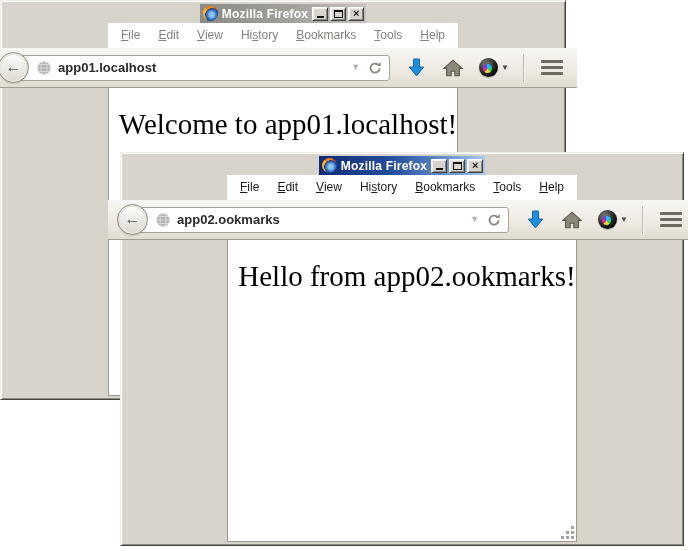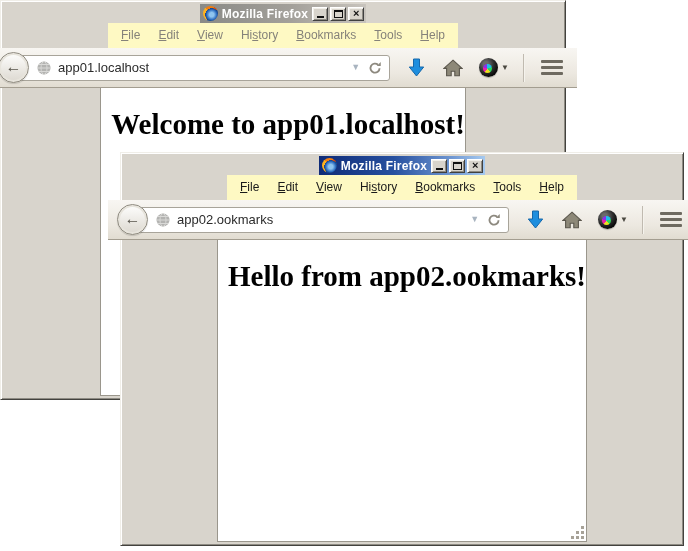--- a/index.html
+++ b/index.html
@@ -47,21 +47,21 @@
     padding:0; cursor:default;
   }
   .g-min { width:7px; height:2px; background:#101010; align-self:flex-end; margin-bottom:2px; }
   .g-max { width:9px; height:8px; border:1px solid #101010; border-top-width:2px; }
   .g-close { font-size:11px; font-weight:bold; color:#101010; line-height:1; }
 
   .menubar {
     height:25px; flex:0 0 25px;
     display:flex; align-items:center;
     padding:0 4px; font-size:12px;
-    background:#fef9c3;
+    background:#ffffff;
   }
   .menubar.inactive { color:#85827a; }
   .menubar.active   { color:#1a1a1a; }
   .mi { padding:3px 9px 4px; white-space:nowrap; }
   .mn { text-decoration:underline; }
 
   .navbar {
     height:40px; flex:0 0 40px;
     background:linear-gradient(#f8f6f2 0%, #ece8e0 65%, #e1dcd1 100%);
     border-bottom:1px solid #a39d90;
@@ -74,21 +74,21 @@
     border:1px solid #8f8b80;
     box-shadow:0 0 0 2px #e7e4dc inset, 0 1px 1px rgba(0,0,0,.15);
     display:flex; align-items:center; justify-content:center;
     position:relative; z-index:2; padding:0;
   }
   .back-glyph { font-size:16px; font-weight:bold; color:#57544b; line-height:1; margin-top:-1px; }
   .url-field {
     flex:1; height:26px; margin-left:-13px;
     background:#ffffff; border:1px solid #a8a49a; border-radius:3px;
     display:flex; align-items:center; gap:6px;
-    padding:0 7px 0 19px; font-size:13px; color:#2b2b2b;
+    padding:0 7px 0 19px; font-size:13px; color:#2b2b2b;font-weight:bold;
   }
   .url-text { flex:1; white-space:nowrap; overflow:hidden; }
   .url-caret { font-size:9px; color:#a9b4c0; line-height:1; }
   .reload-btn { border:0; background:none; padding:0 0 0 2px; display:flex; align-items:center; }
 
   .tool-icons { display:flex; align-items:center; margin-left:18px; gap:0; }
   .tool-btn { border:0; background:none; padding:0; display:flex; align-items:center; justify-content:center; }
   .dl-btn   { margin-right:18px; }
   .home-btn { margin-right:16px; }
   .search-btn { display:flex; align-items:center; gap:3px; }
@@ -111,21 +111,21 @@
   .hamburger-btn { display:flex; flex-direction:column; gap:3px; padding:4px 5px; border:0; background:none; }
   .hbar { width:22px; height:3px; background:#6e6a60; border-radius:1px; }
 
   .content {
     flex:1 1 auto; background:#ffffff; overflow:hidden; position:relative;
     border:1px solid #9a968c; border-top:none;
   }
   .page-heading {
     margin:20px 0 0 10px;
     font-family:"Liberation Serif", serif;
-    font-weight:bold; font-size:29px; color:#000000;
+    font-weight:normal; font-size:29px; color:#000000;
     white-space:nowrap;
   }
 
   .resize-grip { position:absolute; right:2px; bottom:2px; width:13px; height:13px; }
   .grip-dot {
     position:absolute; width:3px; height:3px; background:#a7a298;
     box-shadow:-1px -1px 0 #ffffff;
   }
   .gd1 { right:0; bottom:0; } .gd2 { right:5px; bottom:0; } .gd3 { right:10px; bottom:0; }
   .gd4 { right:0; bottom:5px; } .gd5 { right:5px; bottom:5px; }

